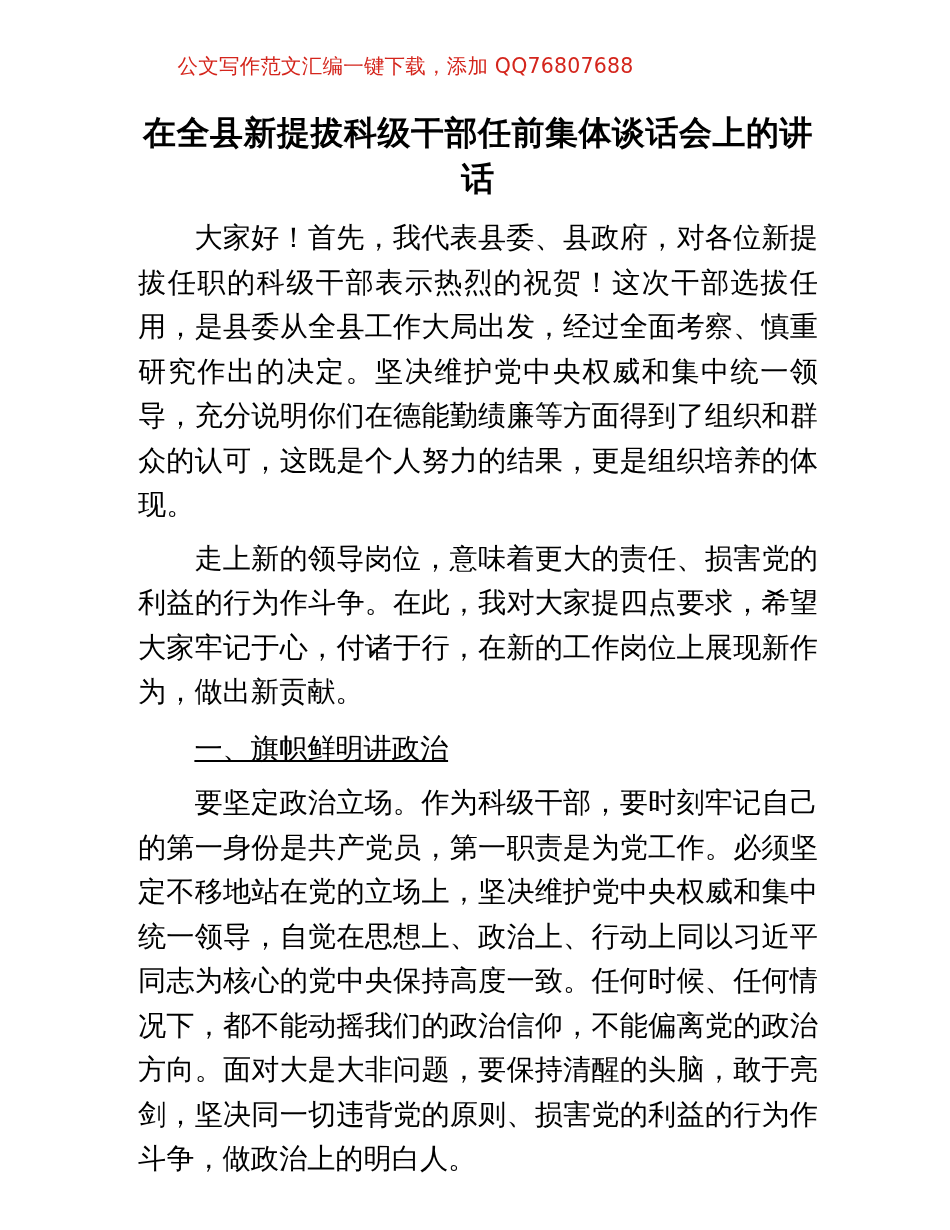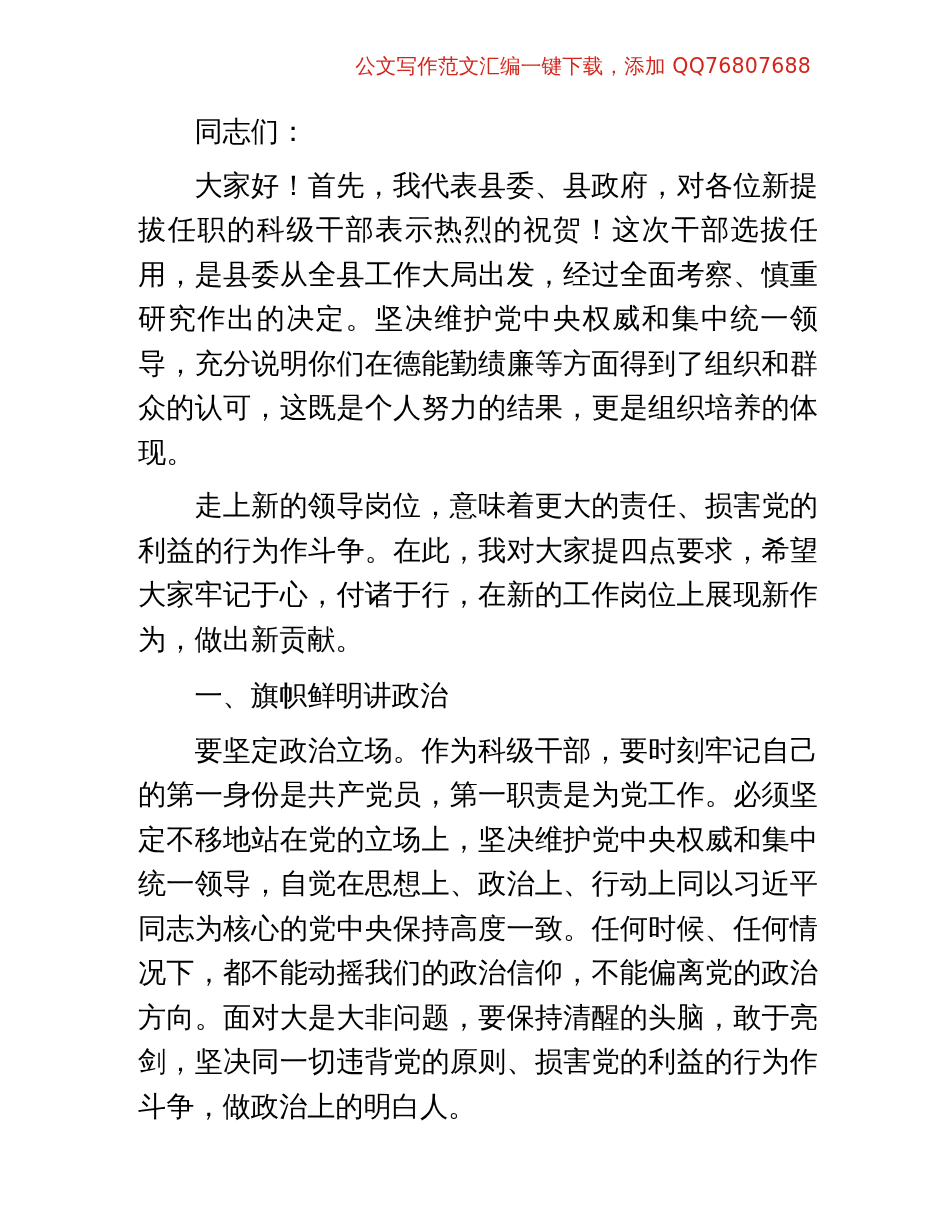--- a/index.html
+++ b/index.html
@@ -21,21 +21,21 @@
     overflow: hidden;
     box-sizing: border-box;
   }
 
   
   .promo-header {
     position: absolute;
     top: 52px;
     left: 0;
     width: 811px;
-    text-align: right;
+    text-align: center;
     color: #d4251c;
     font-size: 20.5px;
     line-height: 28px;
     letter-spacing: 0.2px;
     white-space: nowrap;
     font-family: "DejaVu Sans", "Liberation Sans", sans-serif;
   }
 
   
   .doc-body {
@@ -63,33 +63,34 @@
     margin: 0 0 9px 0;
     text-indent: 2em;
     letter-spacing: 0px;
     color: #000000;
     word-break: break-all;
   }
 
   .para.section-heading {
     margin-top: 12px;
     margin-bottom: 10px;
+    text-decoration: underline;
   }
 </style>
 </head>
 <body>
 
 <div class="page">
 
   <div class="promo-header">公文写作范文汇编一键下载，添加 QQ76807688</div>
 
   <div class="doc-body">
 
+    <h1 class="doc-title">在全县新提拔科级干部任前集体谈话会上的讲话</h1>
 
-    <p class="para">同志们：</p>
 
     <p class="para">大家好！首先，我代表县委、县政府，对各位新提拔任职的科级干部表示热烈的祝贺！这次干部选拔任用，是县委从全县工作大局出发，经过全面考察、慎重研究作出的决定。坚决维护党中央权威和集中统一领导，充分说明你们在德能勤绩廉等方面得到了组织和群众的认可，这既是个人努力的结果，更是组织培养的体现。</p>
 
     <p class="para">走上新的领导岗位，意味着更大的责任、损害党的利益的行为作斗争。在此，我对大家提四点要求，希望大家牢记于心，付诸于行，在新的工作岗位上展现新作为，做出新贡献。</p>
 
     <p class="para section-heading">一、旗帜鲜明讲政治</p>
 
     <p class="para">要坚定政治立场。作为科级干部，要时刻牢记自己的第一身份是共产党员，第一职责是为党工作。必须坚定不移地站在党的立场上，坚决维护党中央权威和集中统一领导，自觉在思想上、政治上、行动上同以习近平同志为核心的党中央保持高度一致。任何时候、任何情况下，都不能动摇我们的政治信仰，不能偏离党的政治方向。面对大是大非问题，要保持清醒的头脑，敢于亮剑，坚决同一切违背党的原则、损害党的利益的行为作斗争，做政治上的明白人。</p>
 
   </div>

